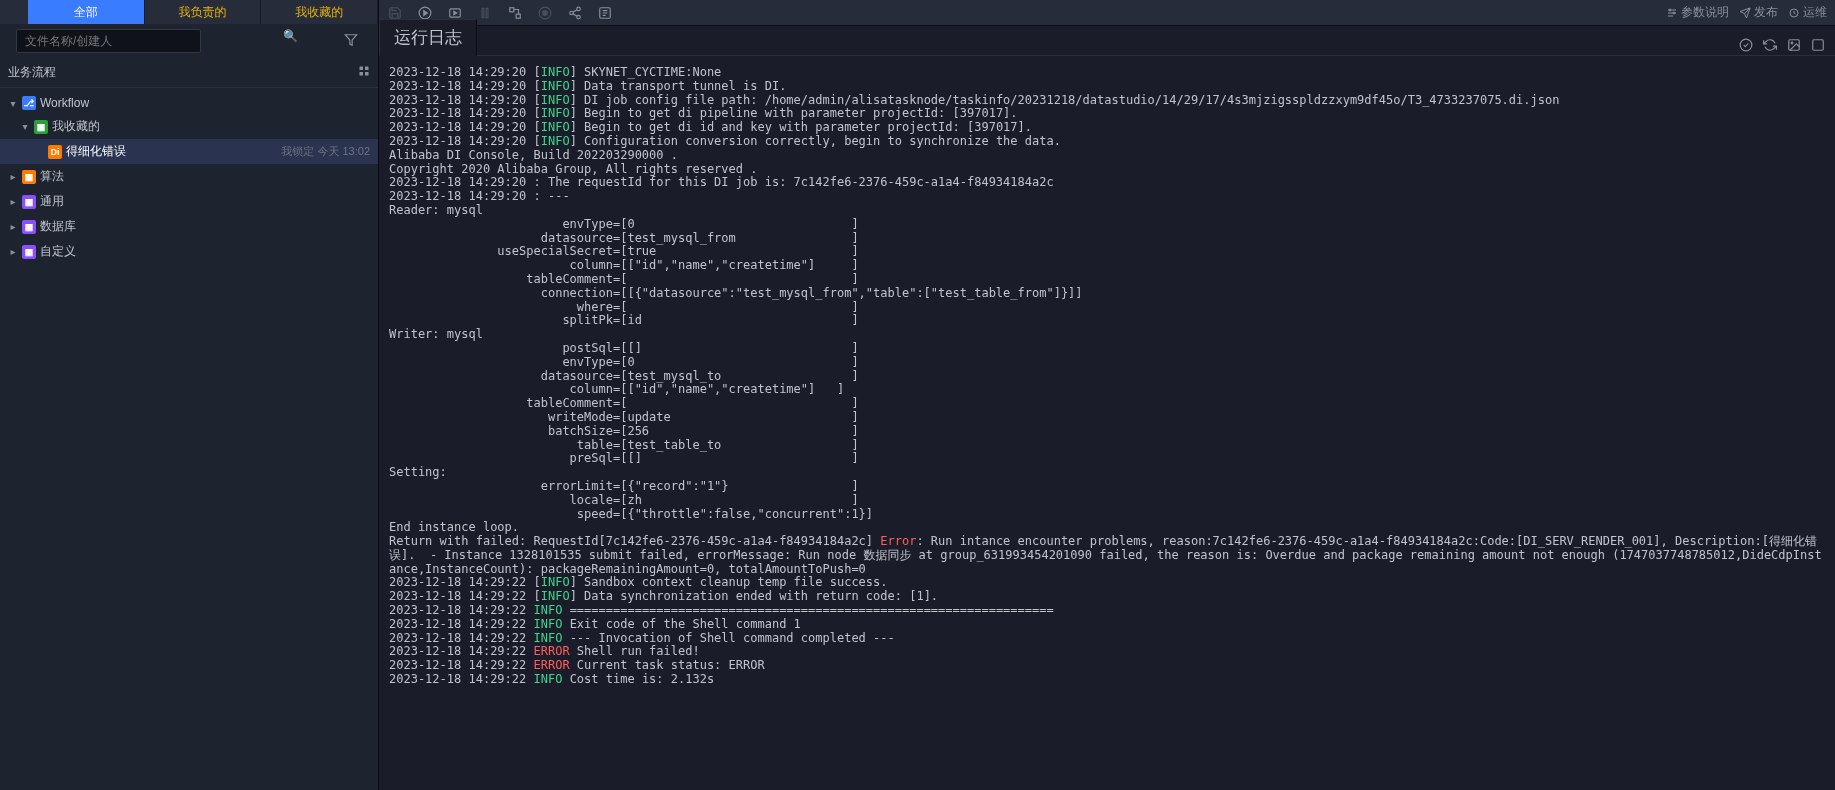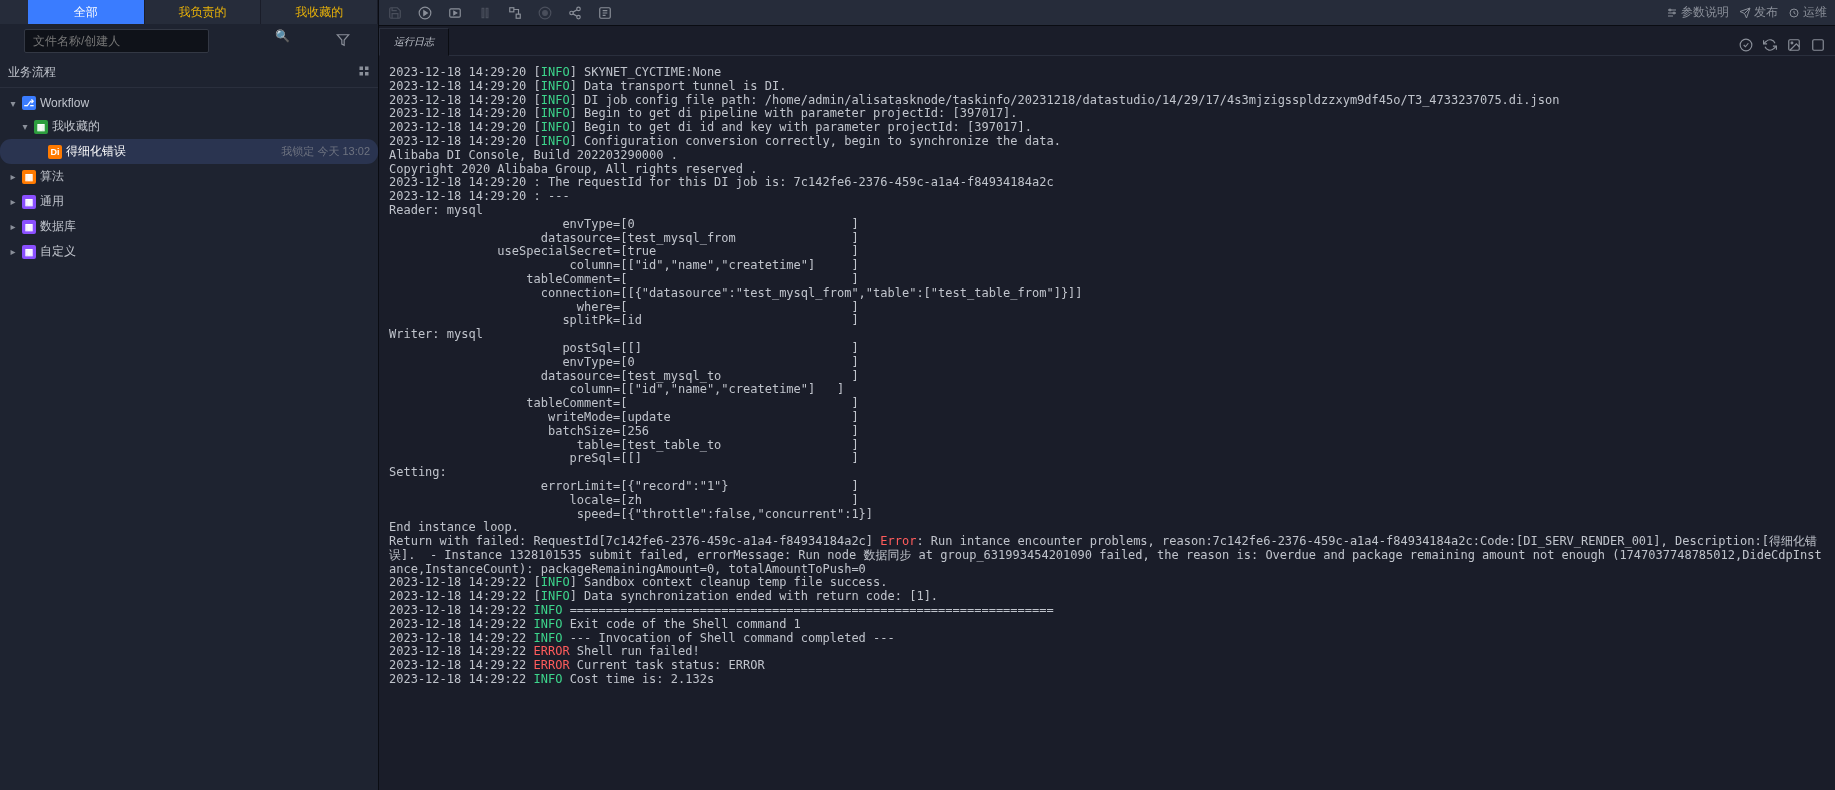--- a/index.html
+++ b/index.html
@@ -5,53 +5,53 @@
 * { margin: 0; padding: 0; box-sizing: border-box; }
 body { font-family: "PingFang SC", "Microsoft YaHei", sans-serif; background: #1a1d29; color: #c0c4cc; overflow: hidden; height: 790px; width: 1835px; font-size: 12px; }
 
 .app { display: flex; height: 100%; }
 
 
 .sidebar { width: 379px; background: #1e2330; display: flex; flex-direction: column; border-right: 1px solid #0a0c12; }
 .tabs { display: flex; height: 24px; background: #262c3a; }
 .tab { flex: 1; display: flex; align-items: center; justify-content: center; cursor: pointer; border-right: 1px solid #1a1d29; color: #eab308; }
 .tab.active { background: #3a7cff; color: #fff; margin-left: 28px; }
-.search-row { display: flex; align-items: center; padding: 5px 24px; gap: 6px; }
+.search-row { display: flex; align-items: center; padding: 5px 16px; gap: 6px; }
 .search-input { flex: 1; background: #0f1219; border: 1px solid #333844; color: #8a8f99; padding: 4px 20px 4px 8px; border-radius: 2px; font-size: 12px; }
 .search-icon { position: absolute; right: 36px; color: #6e7380; pointer-events: none; }
 .search-wrap { position: relative; flex: 1; }
 .filter-icon { color: #8a8f99; cursor: pointer; font-size: 14px; padding: 2px 4px; }
 .section-header { display: flex; align-items: center; justify-content: space-between; padding: 6px 8px; border-bottom: 1px solid #2a2f3d; gap: 13px; }
 .section-title { color: #c0c4cc; font-size: 12px; }
 .grid-icon { color: #8a8f99; cursor: pointer; font-size: 12px; }
 .tree { padding: 4px 0; }
 .tree-item { display: flex; align-items: center; padding: 4px 8px; cursor: pointer; gap: 4px; font-size: 12px; }
 .tree-item.active { background: #2a3450; color: #fff; }
 .tree-chevron { width: 10px; text-align: center; color: #8a8f99; font-size: 10px; }
 .tree-icon { width: 14px; height: 14px; display: inline-flex; align-items: center; justify-content: center; border-radius: 2px; font-size: 9px; font-weight: bold; }
 .tree-icon.flow { background: #3a7cff; color: #fff; }
 .tree-icon.folder-green { background: #2d9d3e; color: #fff; }
 .tree-icon.di { background: #ff7a00; color: #fff; }
 .tree-icon.folder-orange { background: #ff7a00; color: #fff; }
 .tree-icon.folder-purple { background: #8a4fff; color: #fff; }
 .tree-meta { margin-left: auto; color: #6e7380; font-size: 11px; }
 .indent-1 { padding-left: 20px; }
-.indent-2 { padding-left: 34px; border-radius: 11px; }
+.indent-2 { padding-left: 34px; }
 
 
 .main { flex: 1; display: flex; flex-direction: column; background: #1a1d29; min-width: 0; }
 .toolbar { height: 26px; background: #262c3a; display: flex; align-items: center; padding: 0 8px; gap: 14px; border-bottom: 1px solid #0a0c12; }
 .toolbar .left-icons { display: flex; gap: 14px; }
 .toolbar .right-icons { margin-left: auto; display: flex; gap: 10px; align-items: flex-end; }
 .tb-icon { color: #8a8f99; cursor: pointer; font-size: 14px; display: inline-flex; width: 16px; height: 16px; align-items: center; justify-content: center; }
 .tb-icon.disabled { color: #4a4f5c; }
 .tb-text { color: #8a8f99; cursor: pointer; font-size: 12px; display: flex; align-items: center; gap: 3px; }
 
 .log-tabs { height: 30px; background: #1a1d29; display: flex; align-items: flex-end; border-bottom: 1px solid #2a2f3d; }
-.log-tab { padding: 6px 14px; background: #262c3a; color: #c0c4cc; border-top: 1px solid #2a2f3d; border-right: 1px solid #0a0c12; border-left: 1px solid #2a2f3d; margin-bottom: -1px; cursor: pointer; font-size: 10px; font-style: italic; }
+.log-tab { padding: 6px 14px; background: #262c3a; color: #c0c4cc; border-top: 1px solid #2a2f3d; border-right: 1px solid #0a0c12; border-left: 1px solid #2a2f3d; margin-bottom: -1px; cursor: pointer; font-size: 17px; }
 .log-tab.active { background: #1a1d29; border-bottom: 1px solid #1a1d29; }
 .log-actions { margin-left: auto; display: flex; gap: 10px; padding-right: 10px; align-items: center; }
 .log-act { color: #8a8f99; cursor: pointer; font-size: 14px; }
 
 .log-body { flex: 1; overflow: auto; padding: 10px 10px 10px 10px; font-family: Menlo, Consolas, monospace; font-size: 12px; line-height: 1.15; color: #c0c4cc; white-space: pre; }
 .lvl-INFO { color: #3dd68c; }
 .lvl-ERROR { color: #ff5c5c; }
 .lvl-Error { color: #ff5c5c; }
 </style>
 </head>

